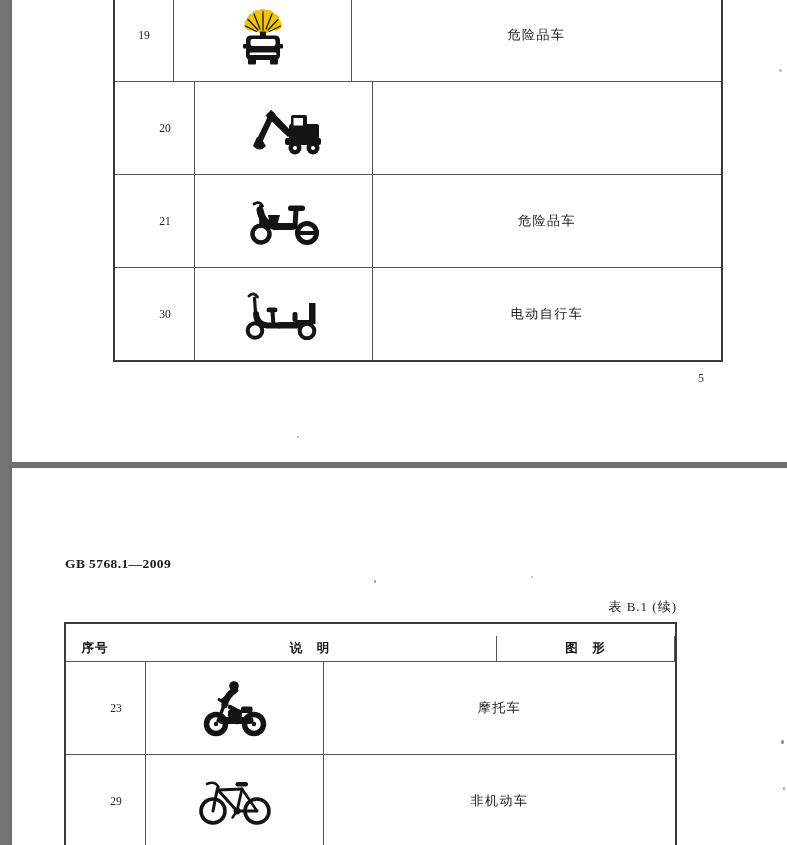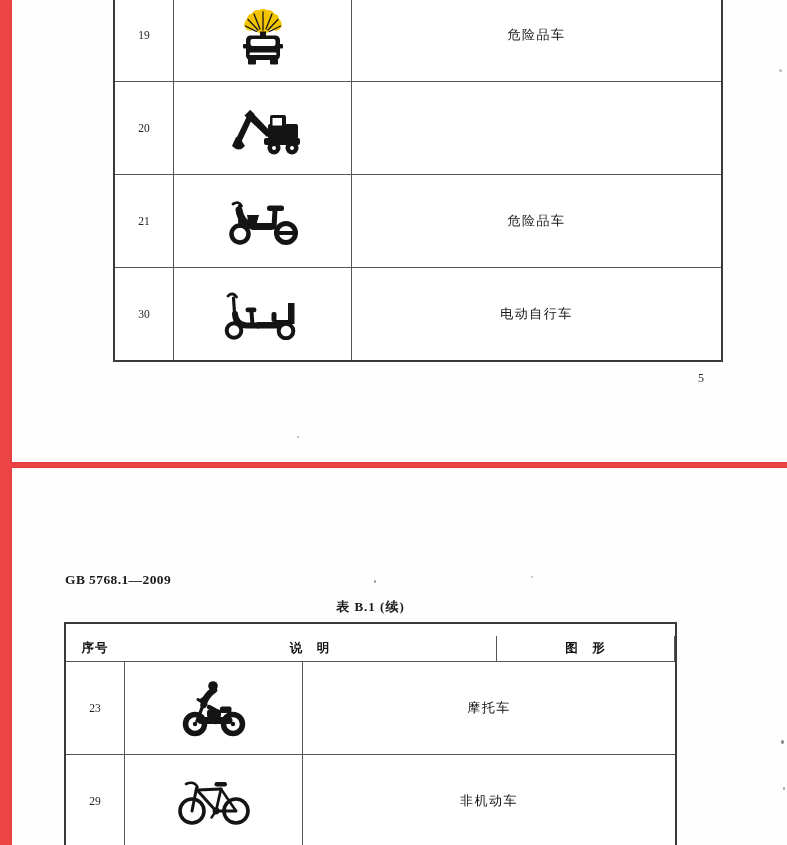--- a/index.html
+++ b/index.html
@@ -1,42 +1,42 @@
 <!DOCTYPE html>
 <html><head>
 <meta charset="utf-8">
 <style>
   html,body{margin:0;padding:0;}
   .viewport{
-    position:relative;width:787px;height:845px;background:#ef4444;
+    position:relative;width:787px;height:845px;background:#737373;
     overflow:hidden;font-family:"Liberation Serif","DejaVu Serif",serif;color:#1b1b1b;
   }
   .page{
     position:absolute;left:12px;width:779px;background:#fefefe;
     box-shadow:0 0 3px rgba(0,0,0,.14);overflow:hidden;
   }
   .page1{top:0;height:462px;}
   .page2{top:468px;height:377px;}
 
   .tbl{position:absolute;border:2px solid #3a3a3a;background:#fff;box-sizing:border-box;}
   .trow{display:flex;box-sizing:border-box;}
-  .trow + .trow{border-top:1px solid #565656;}
+  .trow + .trow{border-top:1px solid #565656;padding-left:21px;}
   .cell{display:flex;align-items:center;justify-content:center;box-sizing:border-box;}
   .c1{width:58px;}
   .c2{width:179px;border-left:1px solid #565656;border-right:1px solid #565656;}
   .c3{flex:1;}
   .r93{height:93px;}
   .r25{height:25px;margin-top:12px;}
   .num{font-size:11.5px;color:#222;}
   .desc{font-size:13px;letter-spacing:1.5px;color:#151515;}
   .hdr{font-size:12.5px;font-weight:bold;letter-spacing:1px;color:#111;}
 
-  .doc-code{position:absolute;left:53px;top:88px;font-size:13.5px;font-weight:bold;letter-spacing:.4px;margin-top:16px;}
-  .tbl-title{position:absolute;left:52px;top:130px;width:613px;text-align:center;
-             font-size:13px;font-weight:bold;letter-spacing:1px;}
+  .doc-code{position:absolute;left:53px;top:88px;font-size:13.5px;font-weight:bold;letter-spacing:.4px;}
+  .tbl-title{position:absolute;left:52px;top:130px;width:613px;text-align:right;
+             font-size:13px;font-weight:normal;letter-spacing:1px;}
   .page-num{position:absolute;left:686px;top:371px;width:30px;font-size:12px;color:#333;}
 
   .icon-wrap{display:flex;align-items:center;justify-content:center;}
   svg{display:block;}
   .speck{position:absolute;border-radius:50%;}
 </style>
 </head>
 <body>
 
 <div class="viewport">

